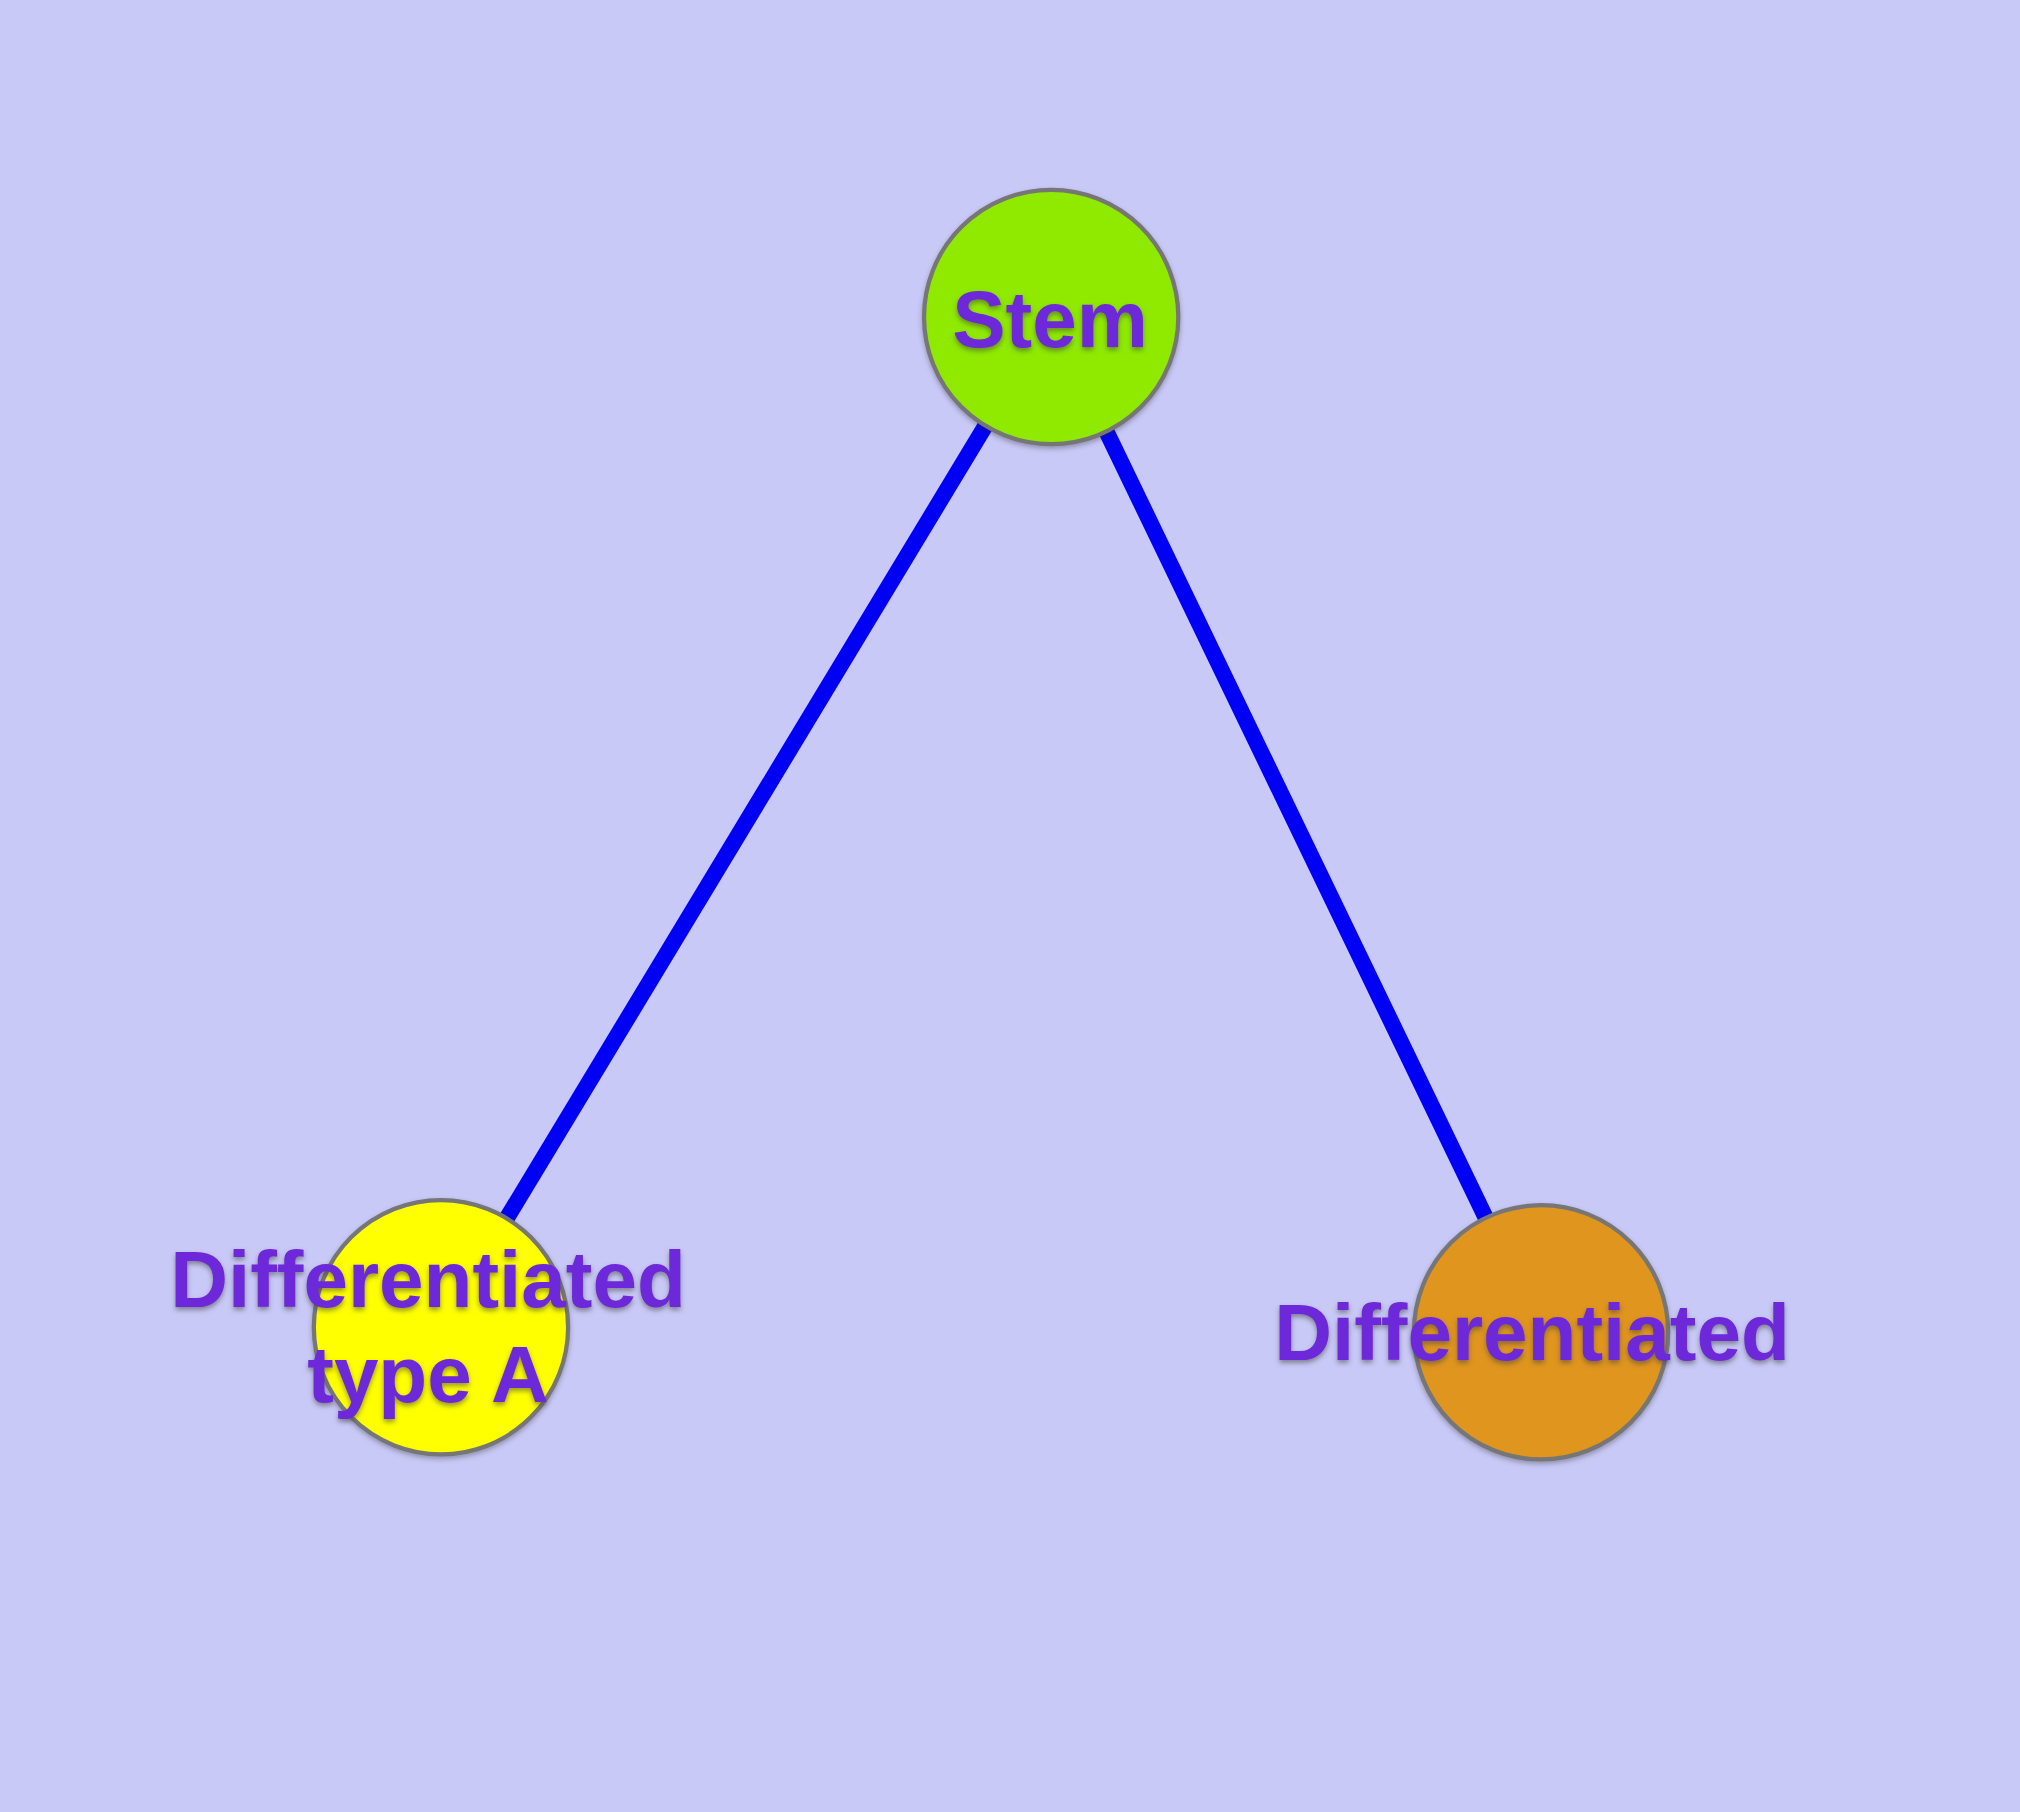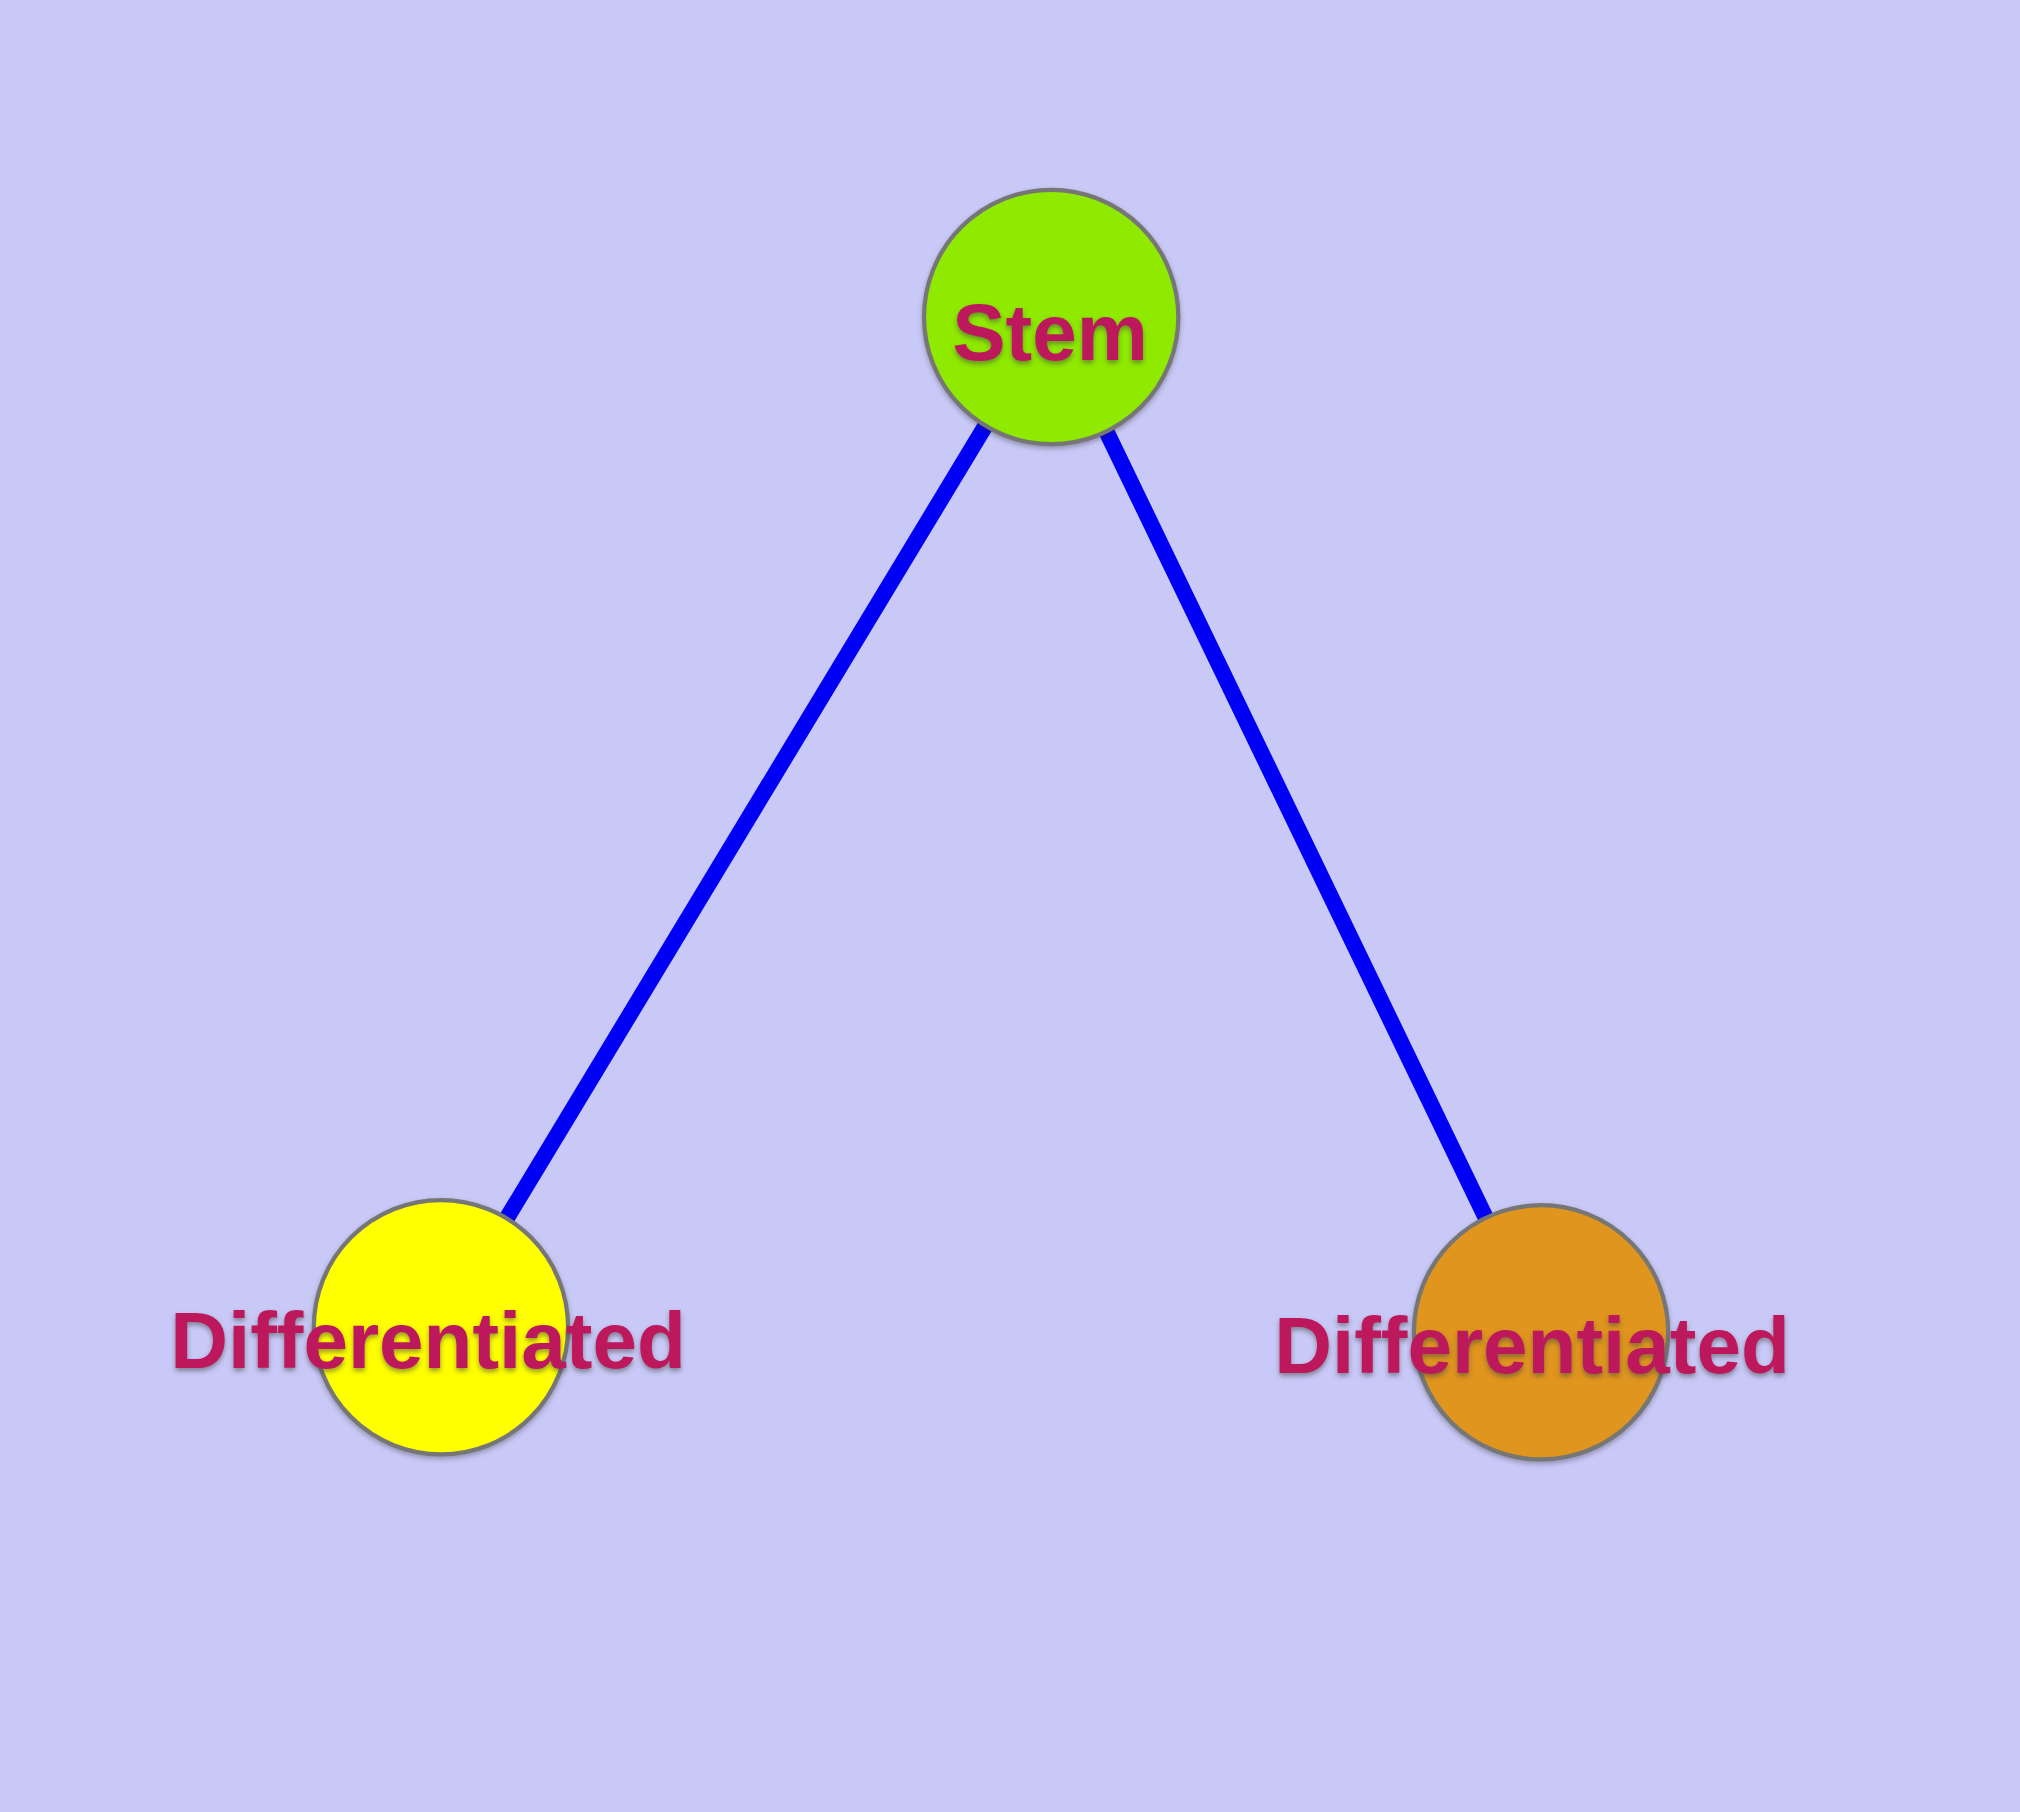--- a/index.html
+++ b/index.html
@@ -32,27 +32,26 @@
   svg.graph circle {
     stroke: #767676;
     stroke-width: 5px;
     filter: drop-shadow(0px 3px 3px rgba(40,40,40,0.35));
   }
   .node-label {
     position: absolute;
     transform: translate(-50%, -50%);
     text-align: center;
     white-space: nowrap;
-    color: #be185d;
+    color: #6d28d9;
     font-weight: bold;
     font-size: 80px;
     line-height: 95px;
     letter-spacing: 0px;
     text-shadow: 0px 3.4px 5.1px rgba(70,70,70,0.55);
-    margin-top: 13px;
   }
   .node-label span { display: block; }
   
   .label-stem   { left: 1050px; top: 319px;  }
   .label-type-a { left: 428px;  top: 1327px; }
   .label-type-b { left: 1532px; top: 1332px; }
 </style>
 </head>
 <body>
 
@@ -65,20 +64,21 @@
 
     <circle cx="1240" cy="374" r="150" fill="#8FEA00"></circle>
     <circle cx="520" cy="1566" r="150" fill="#FFFF00"></circle>
     <circle cx="1818" cy="1572" r="150" fill="#E0951E"></circle>
   </svg>
 
   <div class="node-label label-stem">Stem</div>
 
   <div class="node-label label-type-a">
     <span>Differentiated</span>
+    <span>type A</span>
   </div>
 
   <div class="node-label label-type-b">
     <span>Differentiated</span>
   </div>
 
 </div>
 
 
 </body></html>

